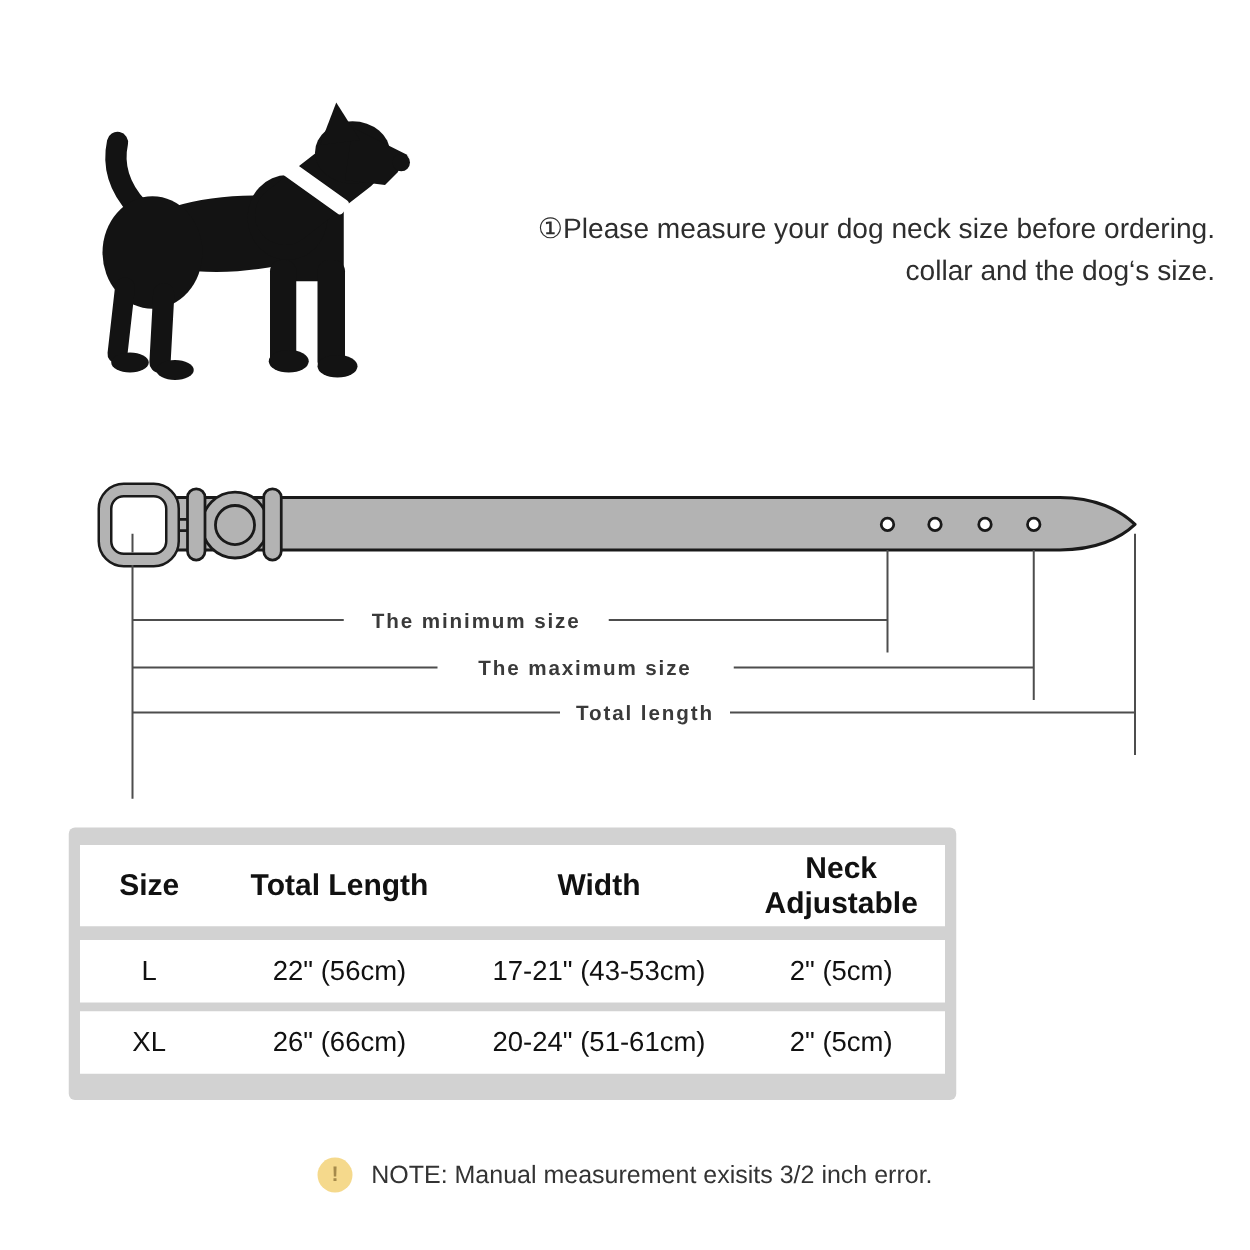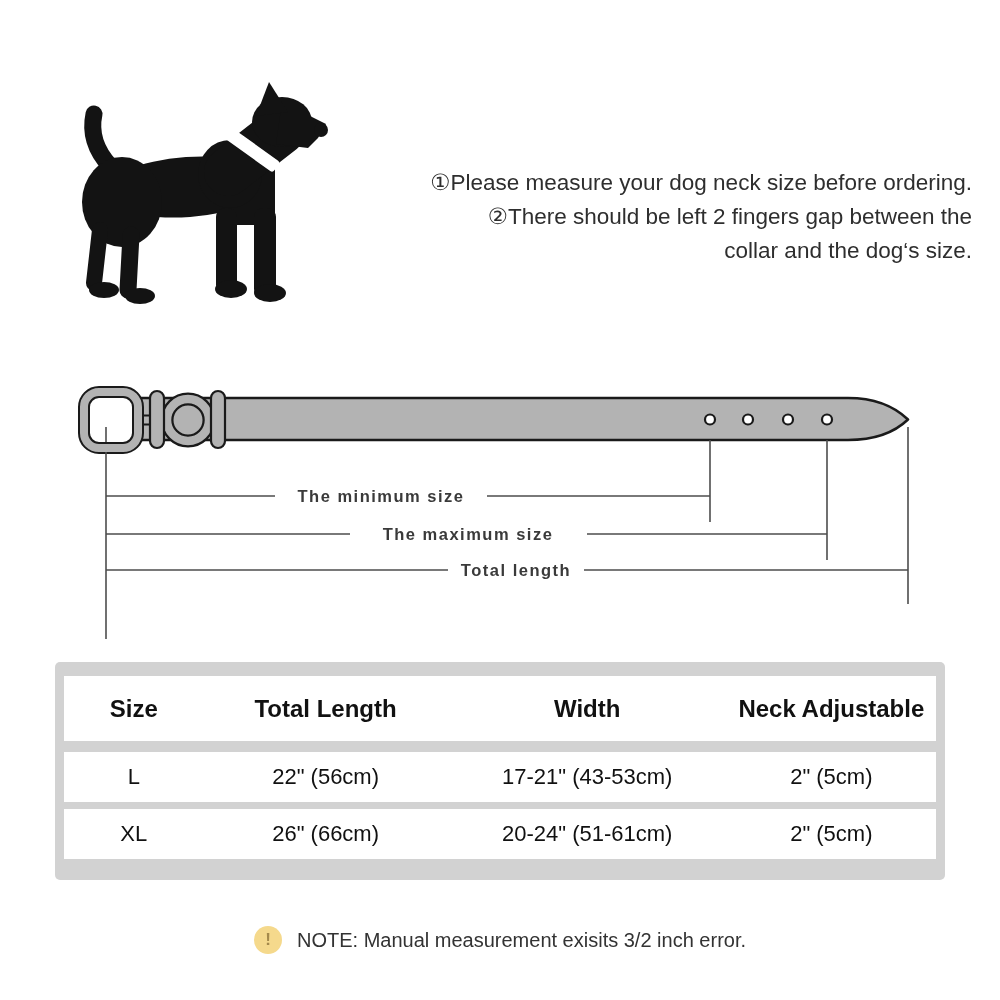--- a/index.html
+++ b/index.html
@@ -17,21 +17,21 @@
   .instructions { position: absolute; left: 362px; top: 166px; width: 610px; font-size: 22.5px; line-height: 34px; color: #2e2e2e; text-align: right; }
   .instructions .cont { padding-left: 27px; }
   
   .collar-wrap { position: absolute; left: 50px; top: 382px; width: 880px; height: 265px; }
   .collar-wrap svg text {
     font-family: "Liberation Sans", sans-serif;
     font-size: 16.5px; font-weight: bold; letter-spacing: 1.5px; fill: #3a3a3a;
   }
   
   .size-table {
-    position: absolute; left: 55px; top: 662px; width: 890px;
+    position: absolute; left: 55px; top: 662px; width: 710px;
     background: #d2d2d2; border-radius: 5px;
     padding: 14px 9px 15px 9px;
   }
   .t-row {
     background: #ffffff;
     display: grid;
     grid-template-columns: 16% 28% 32% 24%;
     align-items: center;
     text-align: center;
   }
@@ -86,21 +86,20 @@
       <circle cx="251" cy="50" r="7"></circle>
       <polygon points="186,36 199,2 218,32"></polygon>
     </g>
 
     <rect x="152" y="63.5" width="60" height="13" rx="3" fill="#ffffff" transform="rotate(35.5 182 70)"></rect>
   </svg>
 </div>
 
 <div class="instructions">
   <div>①Please measure your dog neck size before ordering.</div>
-  <div>②There should be left 2 fingers gap between the</div>
   <div class="cont">collar and the dog‘s size.</div>
 </div>
 
 <div class="collar-wrap">
   <svg width="880" height="265" viewBox="0 0 880 265">
 
     <path d="M78,16 H798 C826,16 846,26 858,37.5 C846,49 826,58 798,58 H78 Z" fill="#b3b3b3" stroke="#1a1a1a" stroke-width="2.5" stroke-linejoin="round"></path>
 
     <circle cx="138" cy="38" r="21" fill="none" stroke="#1a1a1a" stroke-width="13"></circle>
     <circle cx="138" cy="38" r="21" fill="none" stroke="#b3b3b3" stroke-width="8.5"></circle>

